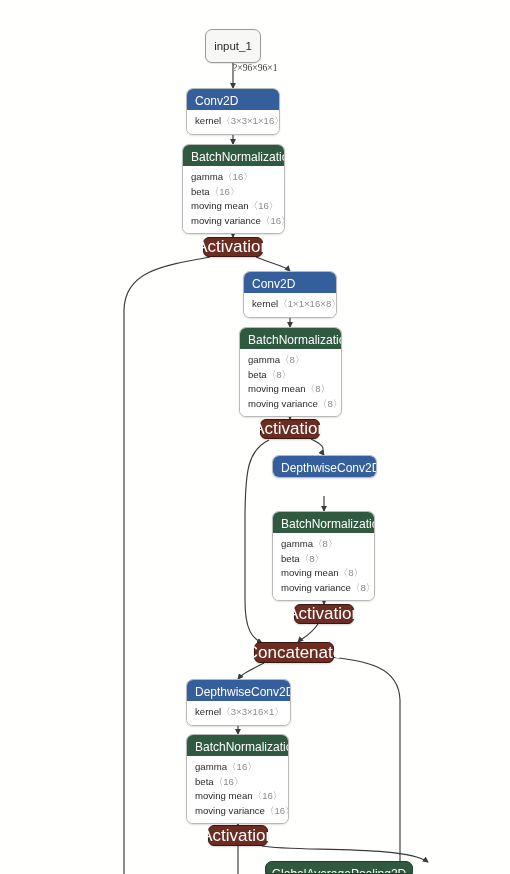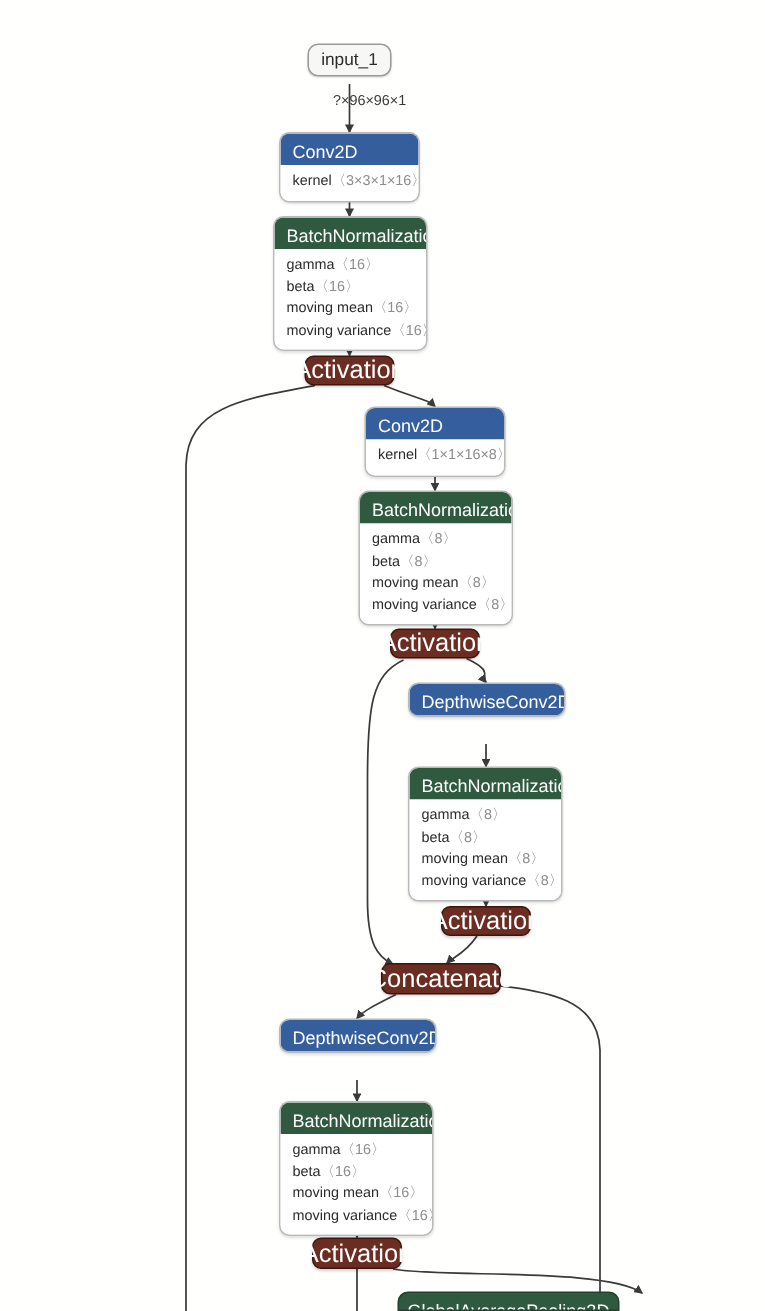--- a/index.html
+++ b/index.html
@@ -159,23 +159,23 @@
     <g fill="none" stroke="#3a3a3a" stroke-width="1.15">
 
       <path d="M 210 257 C 160 266, 125 272, 124 310 L 124 874"></path>
 
       <path d="M 320 656 C 370 660, 399 668, 400 700 L 400 874"></path>
 
       <path d="M 238 846 L 238 874"></path>
     </g>
   </svg>
 
-  <div class="edge-label" style="left:222px; top:62px;">?×96×96×1</div>
-
-  <div class="node io-node" style="left:205px; top:29px; width:56px; height:22px;">
+  <div class="edge-label" style="left:233px; top:62px;font-family:Liberation Serif, serif;">?×96×96×1</div>
+
+  <div class="node io-node" style="left:205px; top:29px; width:56px; height:34px;">
     <span>input_1</span>
   </div>
 
   <div class="node layer conv" style="left:186px; top:88px; width:94px;">
     <div class="hdr">Conv2D</div>
     <div class="body">
       <div class="prow"><b>kernel</b><span>〈3×3×1×16〉</span></div>
     </div>
   </div>
 
@@ -231,20 +231,23 @@
   <div class="node pill" style="left:294px; top:604px; width:60px; height:20px;">
     <span>Activation</span>
   </div>
 
   <div class="node pill" style="left:254px; top:642px; width:80px; height:21px;">
     <span>Concatenate</span>
   </div>
 
   <div class="node layer conv" style="left:186px; top:679px; width:105px;">
     <div class="hdr">DepthwiseConv2D</div>
+    <div class="body">
+      <div class="prow"><b>kernel</b><span>〈3×3×16×1〉</span></div>
+    </div>
   </div>
 
   <div class="node layer bnorm" style="left:186px; top:734px; width:103px;">
     <div class="hdr">BatchNormalization</div>
     <div class="body">
       <div class="prow"><b>gamma</b><span>〈16〉</span></div>
       <div class="prow"><b>beta</b><span>〈16〉</span></div>
       <div class="prow"><b>moving mean</b><span>〈16〉</span></div>
       <div class="prow"><b>moving variance</b><span>〈16〉</span></div>
     </div>

